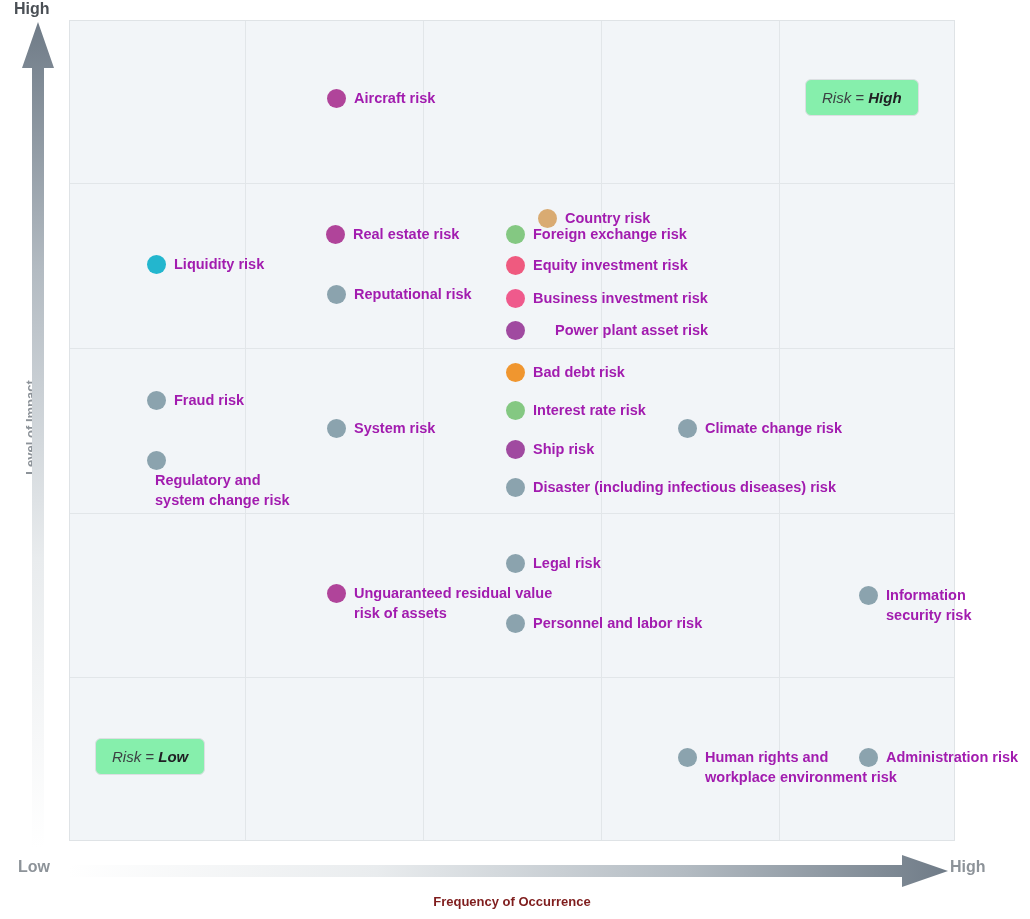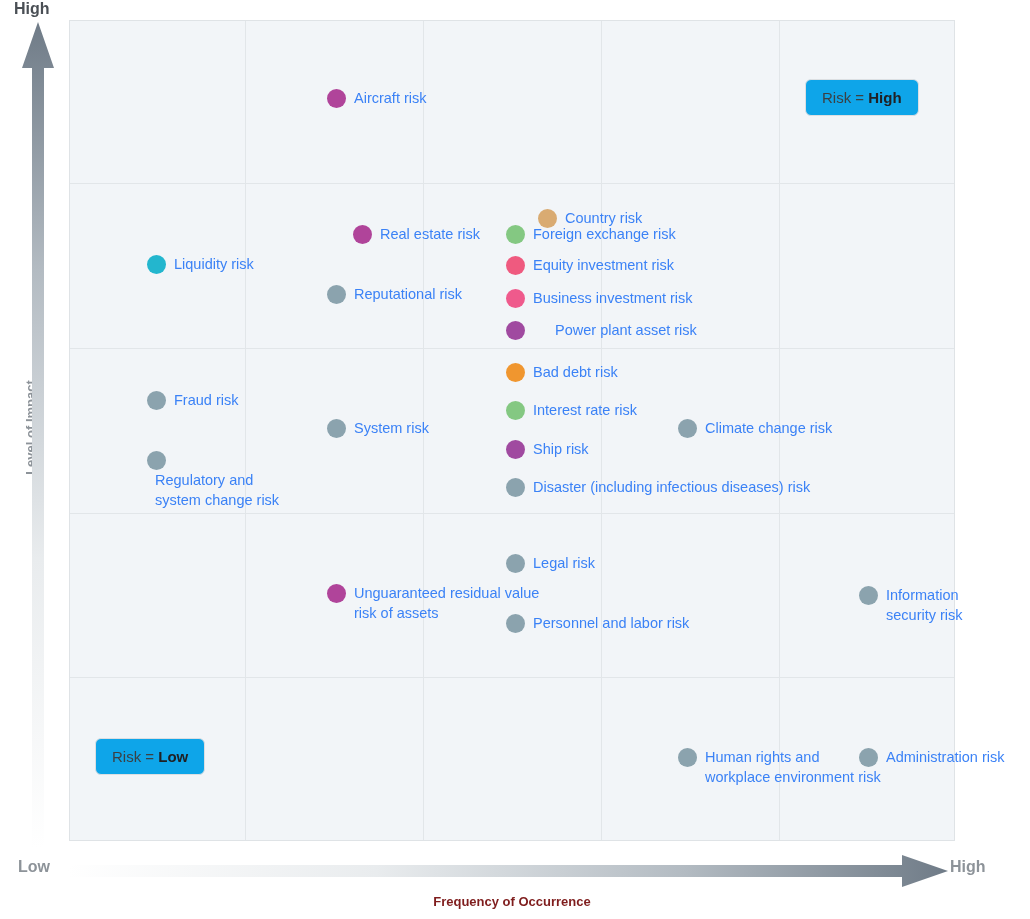--- a/index.html
+++ b/index.html
@@ -111,35 +111,37 @@
   .marker .dot {
     width: 19px;
     height: 19px;
     border-radius: 50%;
     flex: 0 0 19px;
     margin-top: 1px;
   }
   .marker .mlabel {
     margin-left: 8px;
     font-size: 14.5px;
-    color: #3b82f6;
+    color: #a21caf;
     line-height: 20px;
     white-space: pre-line;
+    font-weight: bold;
   }
 
   
   .callout {
     position: absolute;
-    background: #0ea5e9;
+    background: #86efac;
     border: 1px solid #dcdfe2;
     border-radius: 6px;
     padding: 9px 16px;
     font-size: 15px;
     color: #3c4043;
     white-space: nowrap;
+    font-style: italic;
   }
   .callout b { font-weight: bold; color: #202124; }
 </style>
 </head>
 <body>
 
 <div id="root">
 
   <div class="y-high-label">High</div>
   <div class="y-axis-title">Level of Impact</div>
@@ -169,21 +171,21 @@
 
   <div id="markers">
       <div class="marker" style="left: 327px; top: 88px;">
         <div class="dot" style="background: rgb(176, 68, 154);"></div>
         <div class="mlabel">Aircraft risk</div>
       </div>
       <div class="marker" style="left: 147px; top: 254px;">
         <div class="dot" style="background: rgb(35, 182, 206);"></div>
         <div class="mlabel">Liquidity risk</div>
       </div>
-      <div class="marker" style="left: 341px; top: 224px; padding-left: 12px;">
+      <div class="marker" style="left: 314px; top: 224px; padding-left: 12px;">
         <div class="dot" style="background: rgb(176, 68, 154);"></div>
         <div class="mlabel">Real estate risk</div>
       </div>
       <div class="marker" style="left: 327px; top: 284px;">
         <div class="dot" style="background: rgb(139, 163, 174);"></div>
         <div class="mlabel">Reputational risk</div>
       </div>
       <div class="marker" style="left: 506px; top: 208px; margin-left: 32px;">
         <div class="dot" style="background: rgb(217, 171, 114);"></div>
         <div class="mlabel">Country risk</div>

